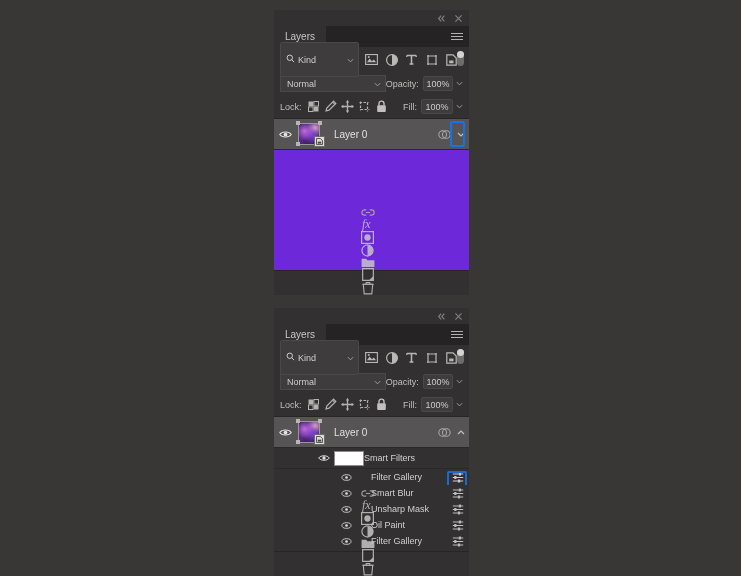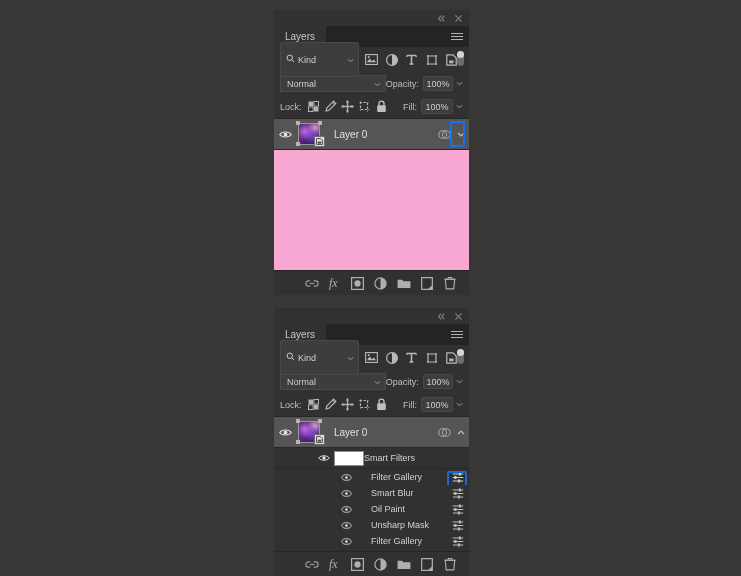--- a/index.html
+++ b/index.html
@@ -13,21 +13,21 @@
     font-family: "Liberation Sans", sans-serif;
     overflow: hidden;
     position: relative;
     -webkit-font-smoothing: antialiased;
   }
 
   .panel {
     position: absolute;
     left: 274px;
     width: 195px;
-    background: #f9a8d4;
+    background: #6d28d9;
     box-sizing: border-box;
   }
   #panel-top { top: 10px; height: 285px; }
   #panel-bottom { top: 308px; height: 268px; }
 
   
   .win-bar {
     height: 16px;
     background: #323030;
     position: relative;
@@ -380,20 +380,21 @@
     background: #323030;
     border-top: 1px solid #272525;
     display: flex;
     align-items: center;
     justify-content: flex-end;
     padding-right: 8px;
     position: absolute;
     left: 0;
     right: 0;
     bottom: 0;
+    flex-direction: column;
   }
   .bb-icon {
     width: 23px;
     height: 22px;
     display: flex;
     align-items: center;
     justify-content: center;
     cursor: pointer;
     opacity: .82;
   }
@@ -844,58 +845,58 @@
       </div>
 
       <div class="fx-row">
         <div class="fx-indent"></div>
         <div class="fx-eye">
           <svg width="11" height="7" viewBox="0 0 12 8">
             <ellipse cx="6" cy="4" rx="5.2" ry="3.2" fill="none" stroke="#dedbdb" stroke-width="1"></ellipse>
             <circle cx="6" cy="4" r="1.5" fill="#dedbdb"></circle>
           </svg>
         </div>
+        <div class="fx-label">Unsharp Mask</div>
+        <div class="fx-settings">
+          <svg width="12" height="11" viewBox="0 0 13 12">
+            <path d="M0.8 2.2 L12.2 2.2 M0.8 6 L12.2 6 M0.8 9.8 L12.2 9.8" stroke="#cdcaca" stroke-width="1.2"></path>
+            <rect x="7.4" y="0.6" width="2.4" height="3.2" fill="#cdcaca"></rect>
+            <rect x="2.4" y="4.4" width="2.4" height="3.2" fill="#cdcaca"></rect>
+            <rect x="6.4" y="8.2" width="2.4" height="3.2" fill="#cdcaca"></rect>
+          </svg>
+        </div>
+      </div>
+
+      <div class="fx-row">
+        <div class="fx-indent"></div>
+        <div class="fx-eye">
+          <svg width="11" height="7" viewBox="0 0 12 8">
+            <ellipse cx="6" cy="4" rx="5.2" ry="3.2" fill="none" stroke="#dedbdb" stroke-width="1"></ellipse>
+            <circle cx="6" cy="4" r="1.5" fill="#dedbdb"></circle>
+          </svg>
+        </div>
         <div class="fx-label">Oil Paint</div>
         <div class="fx-settings">
           <svg width="12" height="11" viewBox="0 0 13 12">
             <path d="M0.8 2.2 L12.2 2.2 M0.8 6 L12.2 6 M0.8 9.8 L12.2 9.8" stroke="#cdcaca" stroke-width="1.2"></path>
             <rect x="7.4" y="0.6" width="2.4" height="3.2" fill="#cdcaca"></rect>
             <rect x="2.4" y="4.4" width="2.4" height="3.2" fill="#cdcaca"></rect>
             <rect x="6.4" y="8.2" width="2.4" height="3.2" fill="#cdcaca"></rect>
           </svg>
         </div>
       </div>
 
       <div class="fx-row">
         <div class="fx-indent"></div>
         <div class="fx-eye">
           <svg width="11" height="7" viewBox="0 0 12 8">
             <ellipse cx="6" cy="4" rx="5.2" ry="3.2" fill="none" stroke="#dedbdb" stroke-width="1"></ellipse>
             <circle cx="6" cy="4" r="1.5" fill="#dedbdb"></circle>
           </svg>
         </div>
-        <div class="fx-label">Unsharp Mask</div>
-        <div class="fx-settings">
-          <svg width="12" height="11" viewBox="0 0 13 12">
-            <path d="M0.8 2.2 L12.2 2.2 M0.8 6 L12.2 6 M0.8 9.8 L12.2 9.8" stroke="#cdcaca" stroke-width="1.2"></path>
-            <rect x="7.4" y="0.6" width="2.4" height="3.2" fill="#cdcaca"></rect>
-            <rect x="2.4" y="4.4" width="2.4" height="3.2" fill="#cdcaca"></rect>
-            <rect x="6.4" y="8.2" width="2.4" height="3.2" fill="#cdcaca"></rect>
-          </svg>
-        </div>
-      </div>
-
-      <div class="fx-row">
-        <div class="fx-indent"></div>
-        <div class="fx-eye">
-          <svg width="11" height="7" viewBox="0 0 12 8">
-            <ellipse cx="6" cy="4" rx="5.2" ry="3.2" fill="none" stroke="#dedbdb" stroke-width="1"></ellipse>
-            <circle cx="6" cy="4" r="1.5" fill="#dedbdb"></circle>
-          </svg>
-        </div>
         <div class="fx-label">Filter Gallery</div>
         <div class="fx-settings">
           <svg width="12" height="11" viewBox="0 0 13 12">
             <path d="M0.8 2.2 L12.2 2.2 M0.8 6 L12.2 6 M0.8 9.8 L12.2 9.8" stroke="#cdcaca" stroke-width="1.2"></path>
             <rect x="7.4" y="0.6" width="2.4" height="3.2" fill="#cdcaca"></rect>
             <rect x="2.4" y="4.4" width="2.4" height="3.2" fill="#cdcaca"></rect>
             <rect x="6.4" y="8.2" width="2.4" height="3.2" fill="#cdcaca"></rect>
           </svg>
         </div>
       </div>

